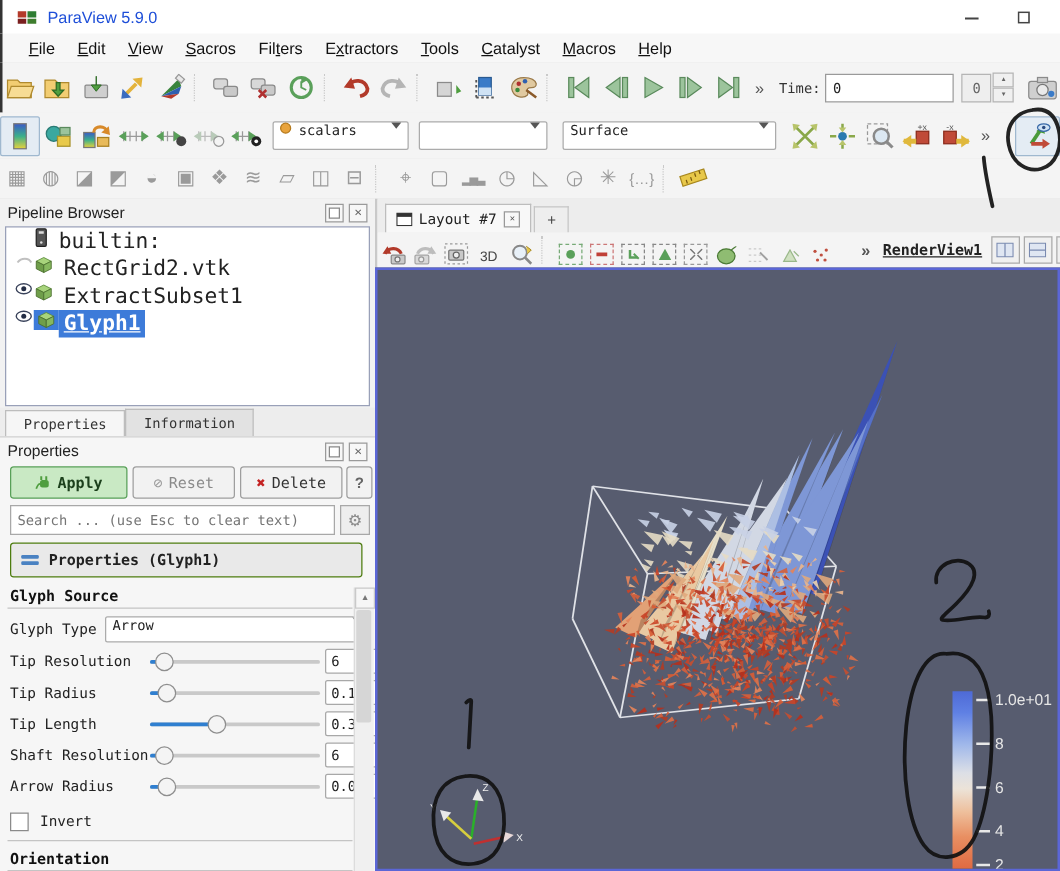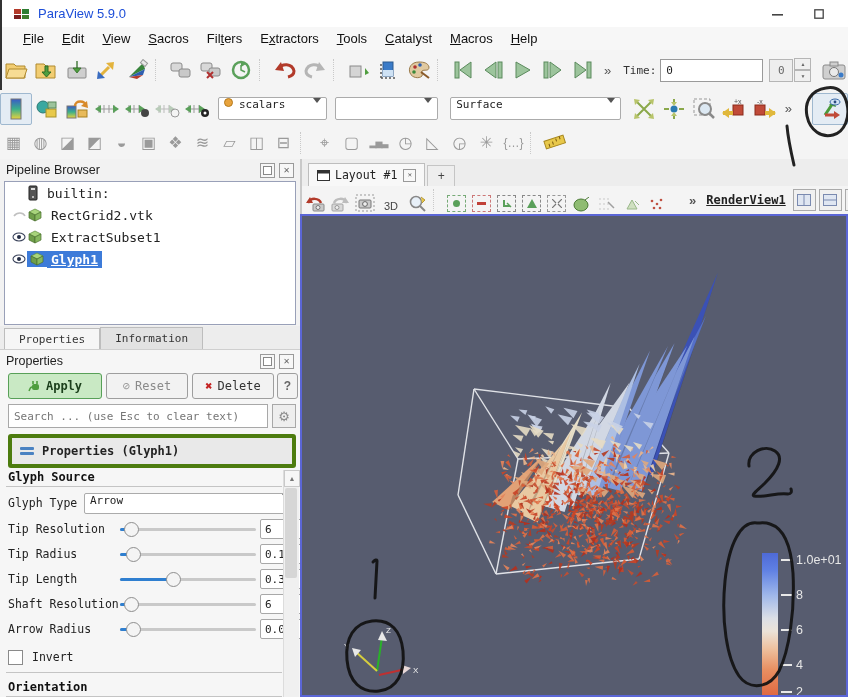--- a/index.html
+++ b/index.html
@@ -42,21 +42,21 @@
             display:flex;align-items:center;justify-content:center;}
   .pressed{border:1px solid #9fb8cf;background:#e4ecf4;border-radius:2px;}
   
   #left-panel{position:absolute;left:0;top:159px;width:300px;height:538px;background:#f2f2f2;border-right:2px solid #c9c9c9;}
   .panel-head{height:22px;display:flex;align-items:center;padding:0 6px;font-size:12.5px;color:#222;}
   .panel-head .spacer{flex:1;}
   .ph-btn{width:13px;height:13px;border:1px solid #9a9a9a;background:#f7f7f7;margin-left:4px;
           display:flex;align-items:center;justify-content:center;font-size:8px;color:#666;}
   .ph-dock{width:7px;height:7px;border:1px solid #888;background:#fff;}
   #pipeline-tree{position:absolute;left:4px;top:22px;width:290px;height:142px;background:#fff;border:1px solid #99a0b8;overflow:hidden;}
-  .tree-row{height:22px;display:flex;align-items:center;font-size:13px;}
+  .tree-row{height:22px;display:flex;align-items:flex-start;font-size:17px;}
   .tree-indent{width:6px;}
   .eye{width:16px;display:flex;justify-content:center;flex:0 0 auto;}
   .tree-label{padding:1px 4px;white-space:nowrap;}
   .sel .tree-label{background:#3d7bd9;color:#fff;text-decoration:underline;}
   
   #prop-tabs{position:absolute;left:0;top:167px;width:300px;height:23px;display:flex;align-items:flex-end;padding-left:4px;background:#ededed;}
   .ptab{font-size:11px;padding:4px 14px;border:1px solid #bdbdbd;border-bottom:none;background:#e2e2e2;color:#333;}
   .ptab.active{background:#f6f6f6;position:relative;top:1px;}
   #prop-body{position:absolute;left:0;top:190px;width:300px;height:348px;background:#f6f6f6;border-top:1px solid #cfcfcf;}
   .btn{height:24px;border:1px solid #9e9e9e;border-radius:3px;background:#f2f2f2;font-size:12px;
@@ -64,21 +64,21 @@
   #apply-btn{position:absolute;left:8px;top:23px;width:92px;background:#c9e9c4;border-color:#58a058;color:#1c401c;font-weight:bold;text-align:right;}
   #reset-btn{position:absolute;left:106px;top:23px;width:80px;color:#8a8a8a;}
   #delete-btn{position:absolute;left:192px;top:23px;width:80px;}
   #help-btn{position:absolute;left:277px;top:23px;width:19px;font-weight:bold;color:#666;}
   .btn .bic{margin-right:5px;}
   #search-row{position:absolute;left:8px;top:54px;width:288px;height:22px;display:flex;}
   #search-input{flex:1;height:20px;border:1px solid #a8a8a8;background:#fff;font-size:11px;color:#999;
                 padding-left:5px;font-family:"DejaVu Sans Mono",monospace;}
   #gear-btn{width:22px;height:22px;border:1px solid #a8a8a8;background:#eee;margin-left:4px;
             display:flex;align-items:center;justify-content:center;color:#8a8a8a;font-size:13px;}
-  #section-bar{position:absolute;left:8px;top:84px;width:272px;height:26px;background:#e9e9e9;border:4px solid #4d7c0f;
+  #section-bar{position:absolute;left:8px;top:84px;width:272px;height:26px;background:#e9e9e9;border:1px solid #4d7c0f;
                border-radius:3px;display:flex;align-items:center;font-size:12px;font-weight:bold;padding-left:8px;}
   .blue-bars{width:14px;height:8px;margin-right:8px;display:flex;flex-direction:column;justify-content:space-between;}
   .blue-bars i{height:3px;background:#4a82c2;border-radius:1px;}
   .sec-head{position:absolute;left:8px;font-size:12px;font-weight:bold;color:#111;text-align:right;}
   .hr{position:absolute;left:6px;width:276px;border-bottom:1px solid #c4c4c4;}
   .prow{position:absolute;left:8px;width:276px;height:22px;display:flex;align-items:center;font-size:11.5px;}
   .slider{position:absolute;left:112px;width:136px;height:16px;top:3px;}
   .slider .track{position:absolute;left:0;right:0;top:7px;height:3px;background:#c9c9c9;border-radius:2px;}
   .slider .fill{position:absolute;left:0;top:7px;height:3px;background:#2f7fd0;border-radius:2px;}
   .slider .handle{position:absolute;top:1px;width:13px;height:13px;background:#f4f4f4;border:1px solid #8e8e8e;border-radius:50%;}
@@ -669,21 +669,21 @@
       </div>
     </div>
   </div>
 
   <div id="tabbar">
     <div class="ltab mono">
       <svg width="13" height="11" style="margin-right:5px">
           <rect x="0.5" y="0.5" width="12" height="10" fill="#fff" stroke="#333"></rect>
           <rect x="0.5" y="0.5" width="12" height="3" fill="#333"></rect>
         </svg>
-      <span>Layout #1</span>
+      <span>Layout #7</span>
       <span class="tclose">✕</span>
     </div>
     <div class="ltab-add">+</div>
   </div>
 
   <div id="view-toolbar">
     <div class="vic">
         <svg width="20" height="17">
           <path d="M3 8 C6 2 14 3 16 8" fill="none" stroke="#b23a2a" stroke-width="2.5"></path>
           <path d="M5 2 l-4 6 7 0 z" fill="#b23a2a"></path>

